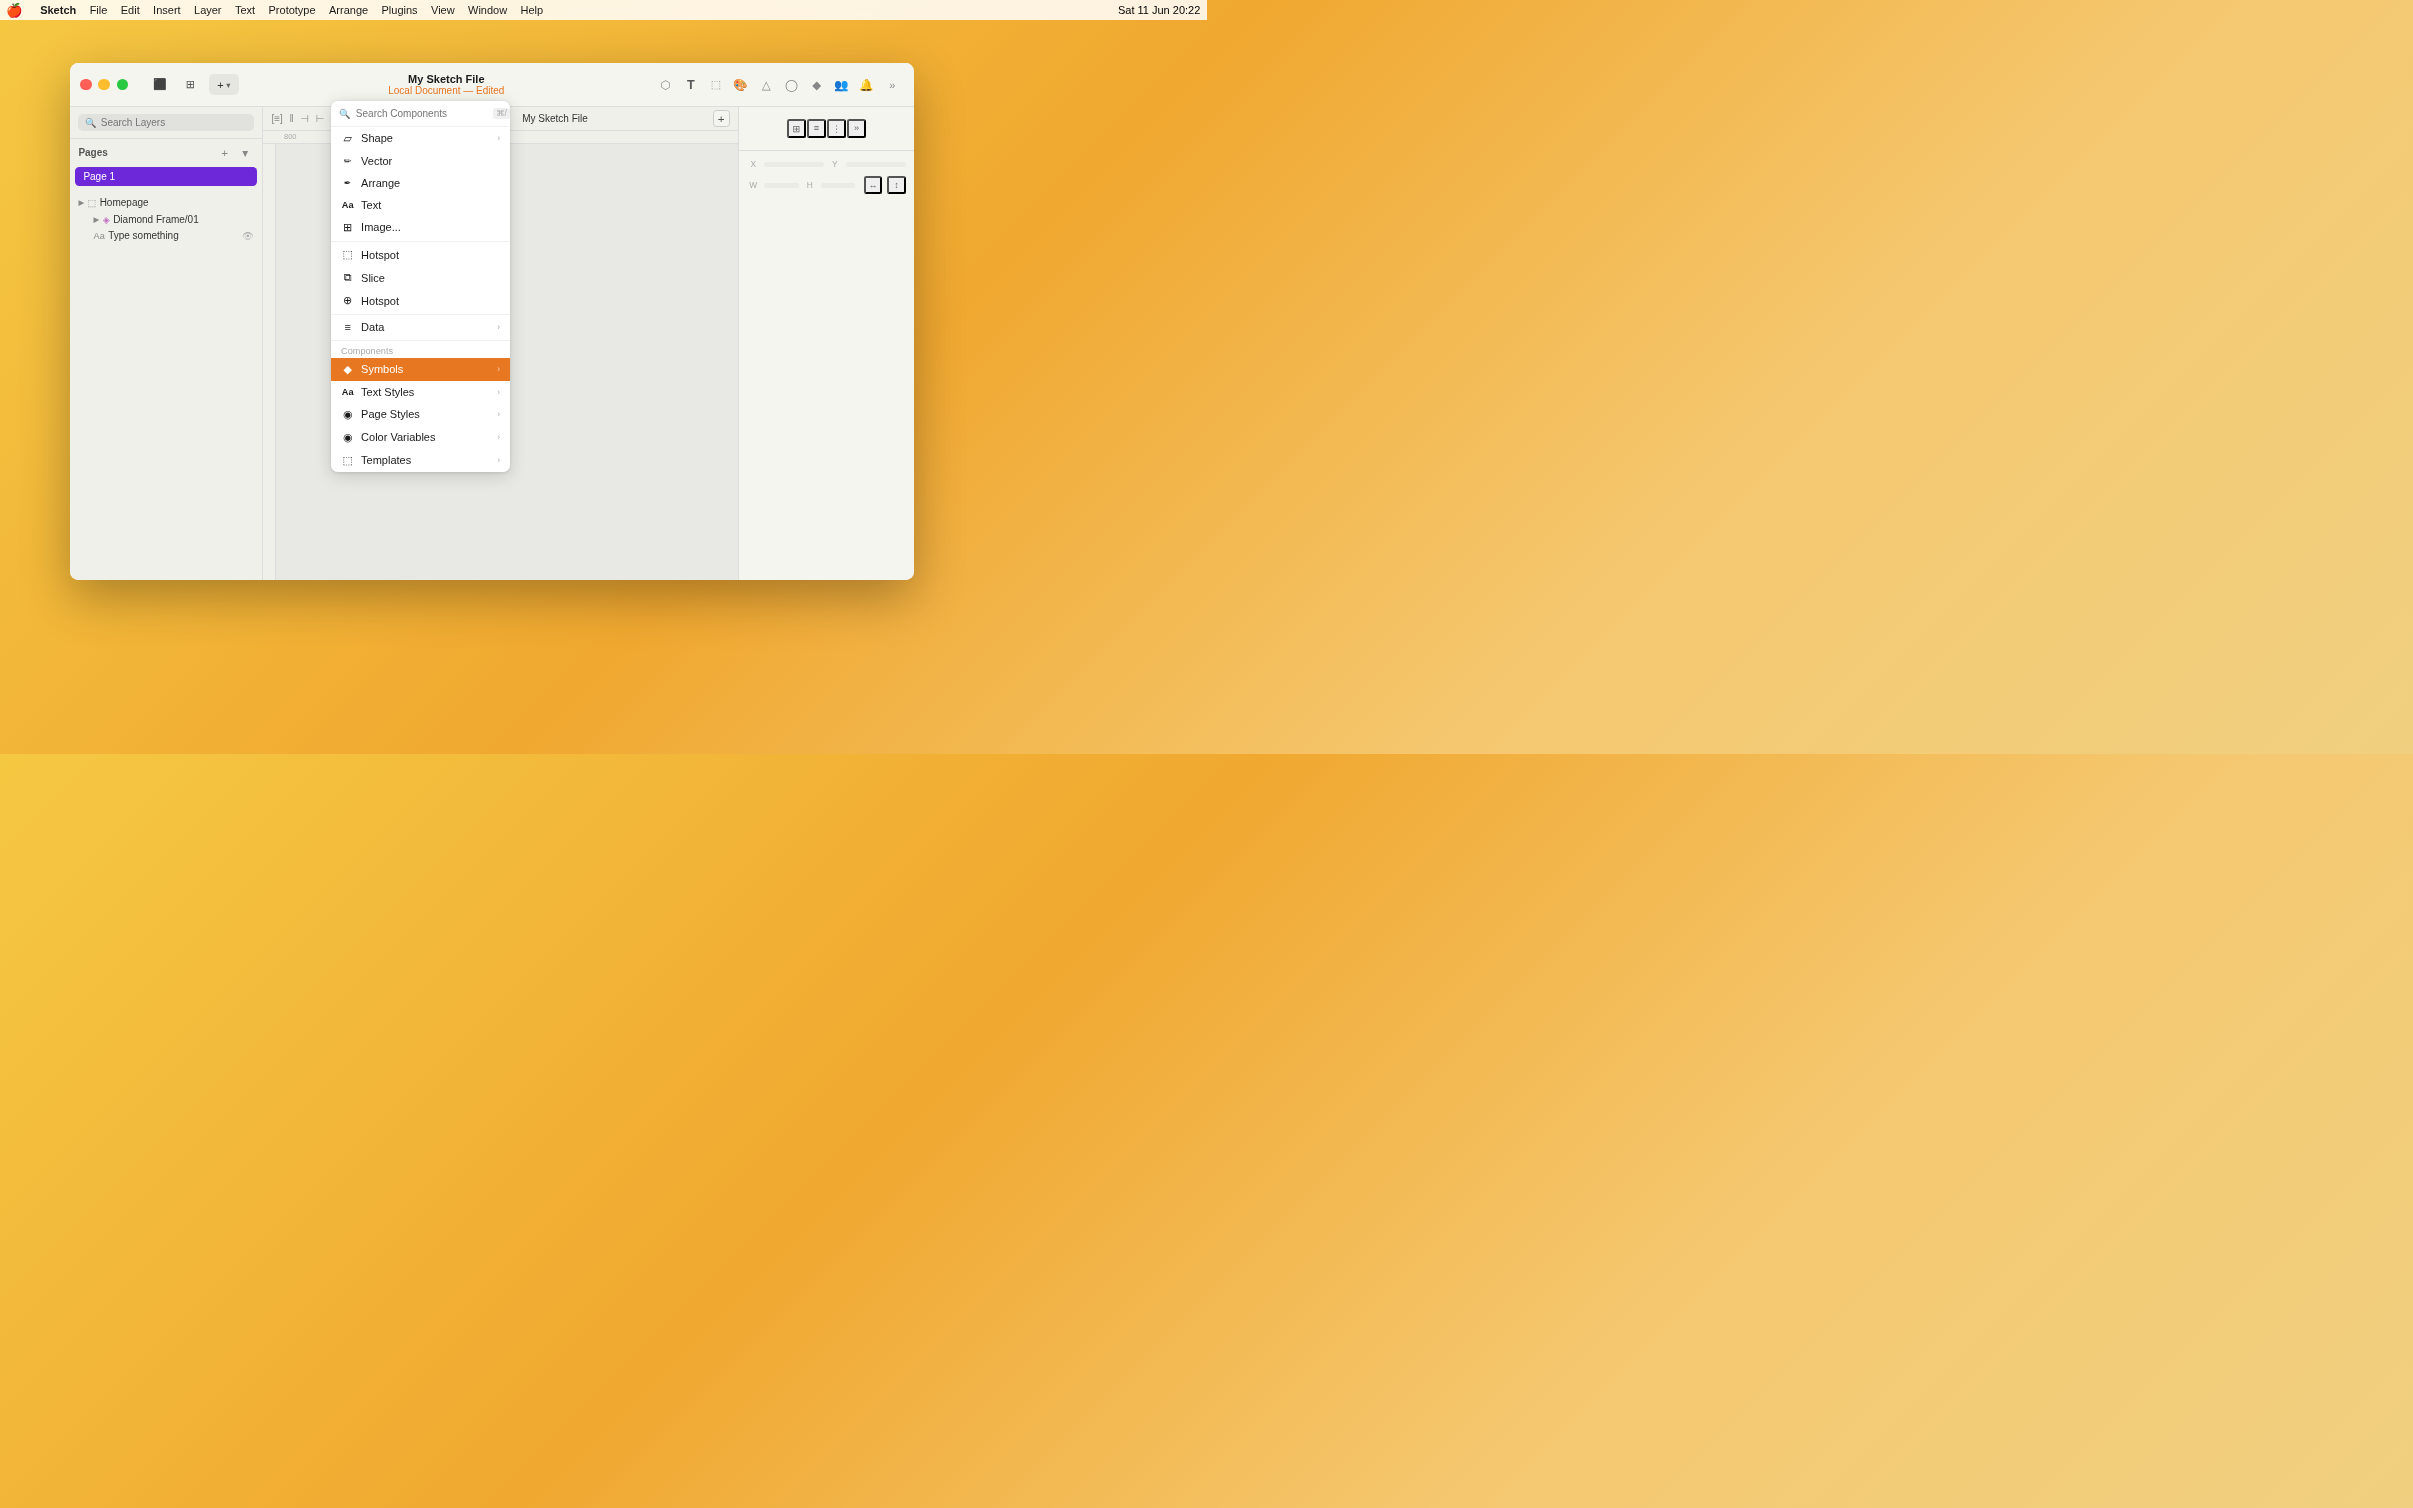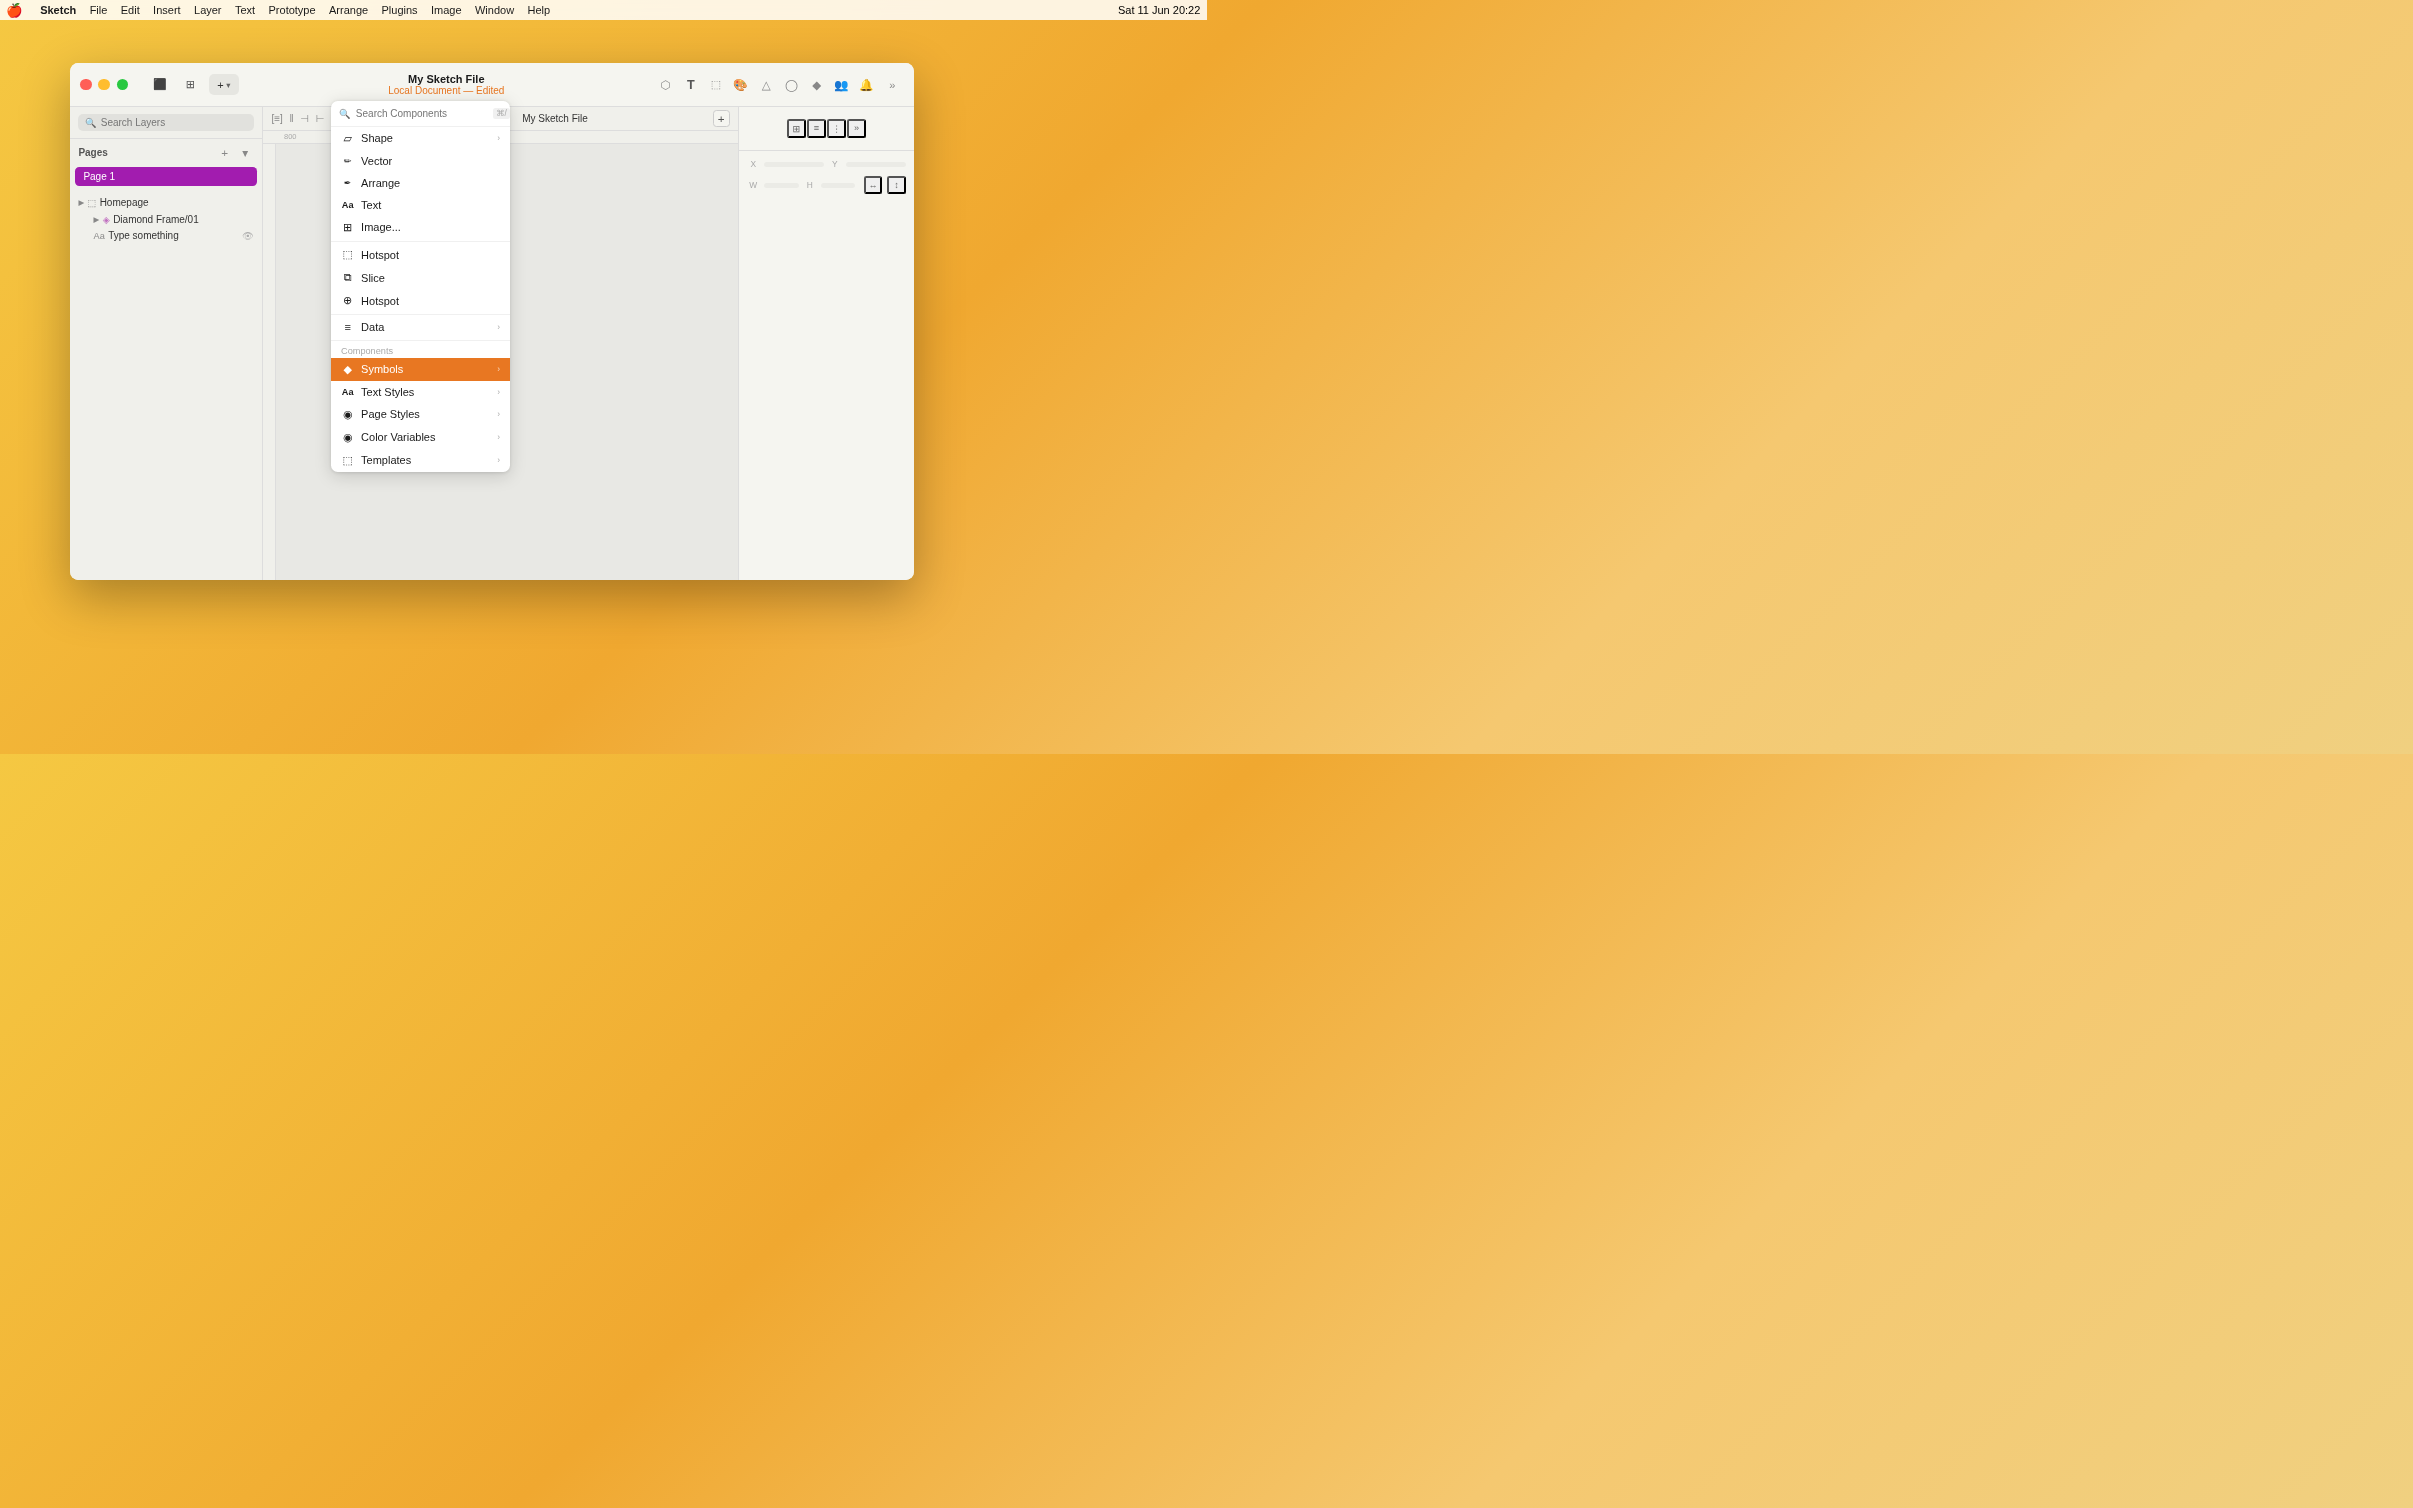--- a/index.html
+++ b/index.html
@@ -163,21 +163,21 @@
     }
 
     .page-item {
       padding: 4.2px 8.4px;
       font-size: 10px;
       border-radius: 4.2px;
       margin: 0.8px 5px;
       cursor: pointer;
     }
     .page-item.active {
-      background: #a21caf;
+      background: #6d28d9;
       color: white;
     }
 
     .layers-section {
       padding: 6.7px 0;
       flex: 1;
       overflow-y: auto;
     }
     .layer-group {
       display: flex;
@@ -456,21 +456,21 @@
     <span class="apple-logo">🍎</span>
     <span class="menubar-item bold">Sketch</span>
     <span class="menubar-item">File</span>
     <span class="menubar-item">Edit</span>
     <span class="menubar-item">Insert</span>
     <span class="menubar-item">Layer</span>
     <span class="menubar-item">Text</span>
     <span class="menubar-item">Prototype</span>
     <span class="menubar-item">Arrange</span>
     <span class="menubar-item">Plugins</span>
-    <span class="menubar-item">Image</span>
+    <span class="menubar-item">View</span>
     <span class="menubar-item">Window</span>
     <span class="menubar-item">Help</span>
   </div>
   <div class="menubar-right">
     <span>Sat 11 Jun  20:22</span>
   </div>
 </div>
 
 <div class="window">
 

